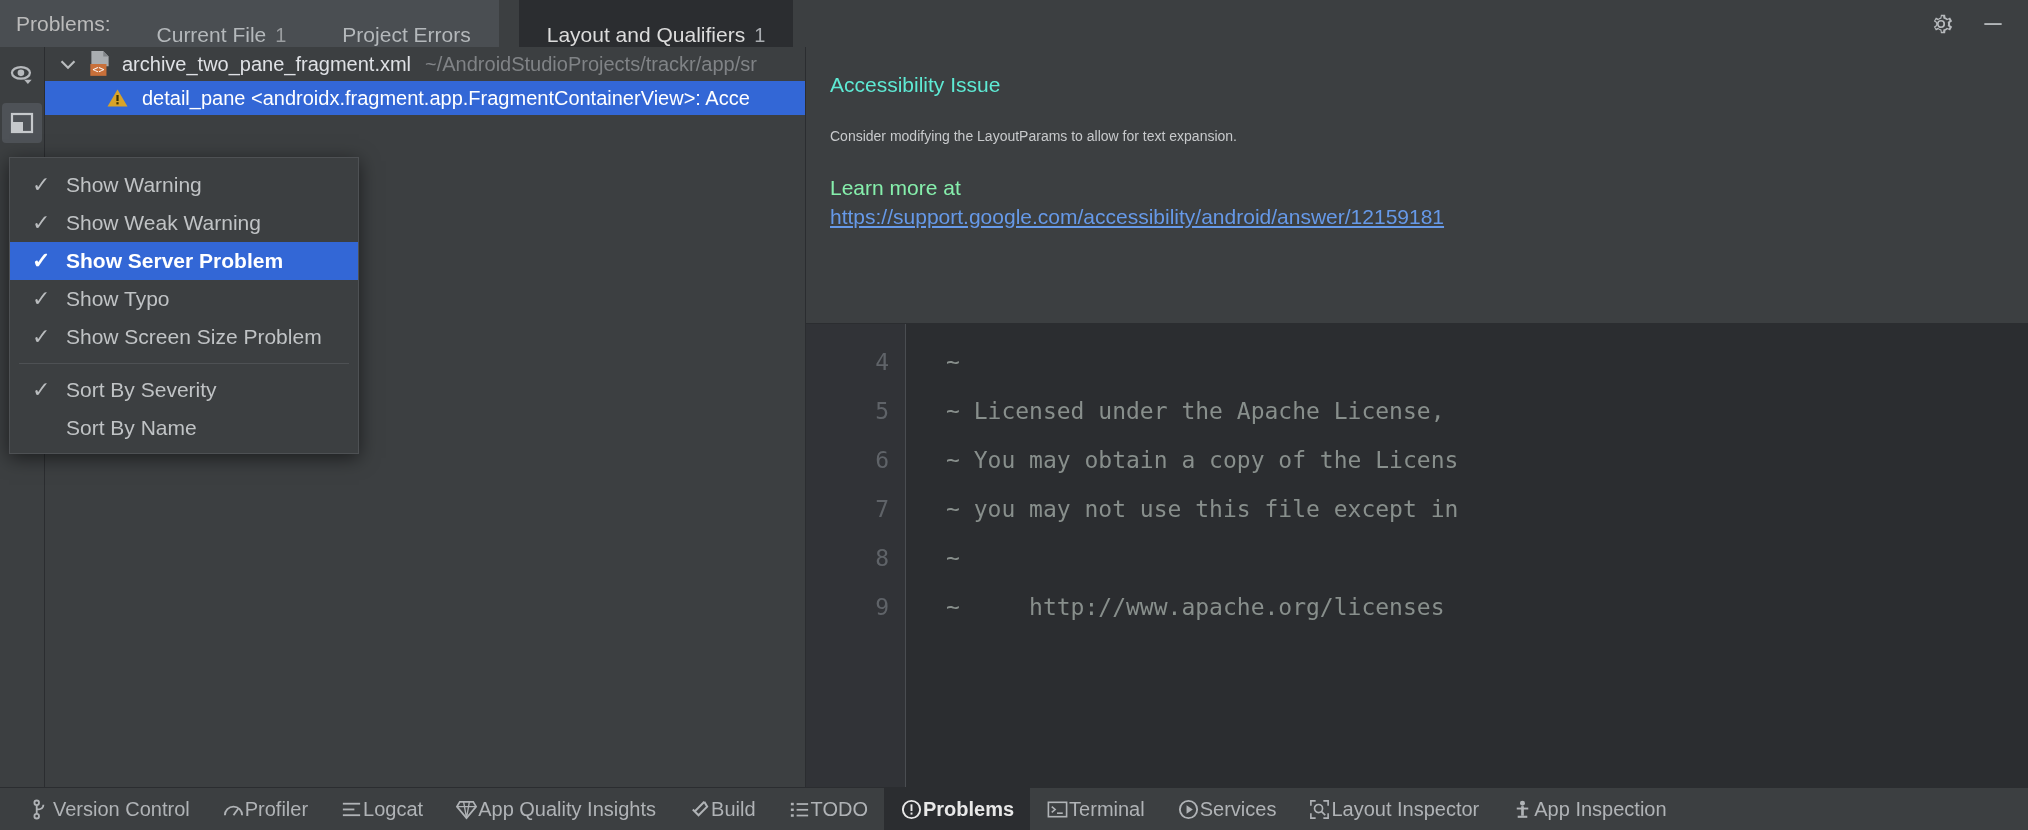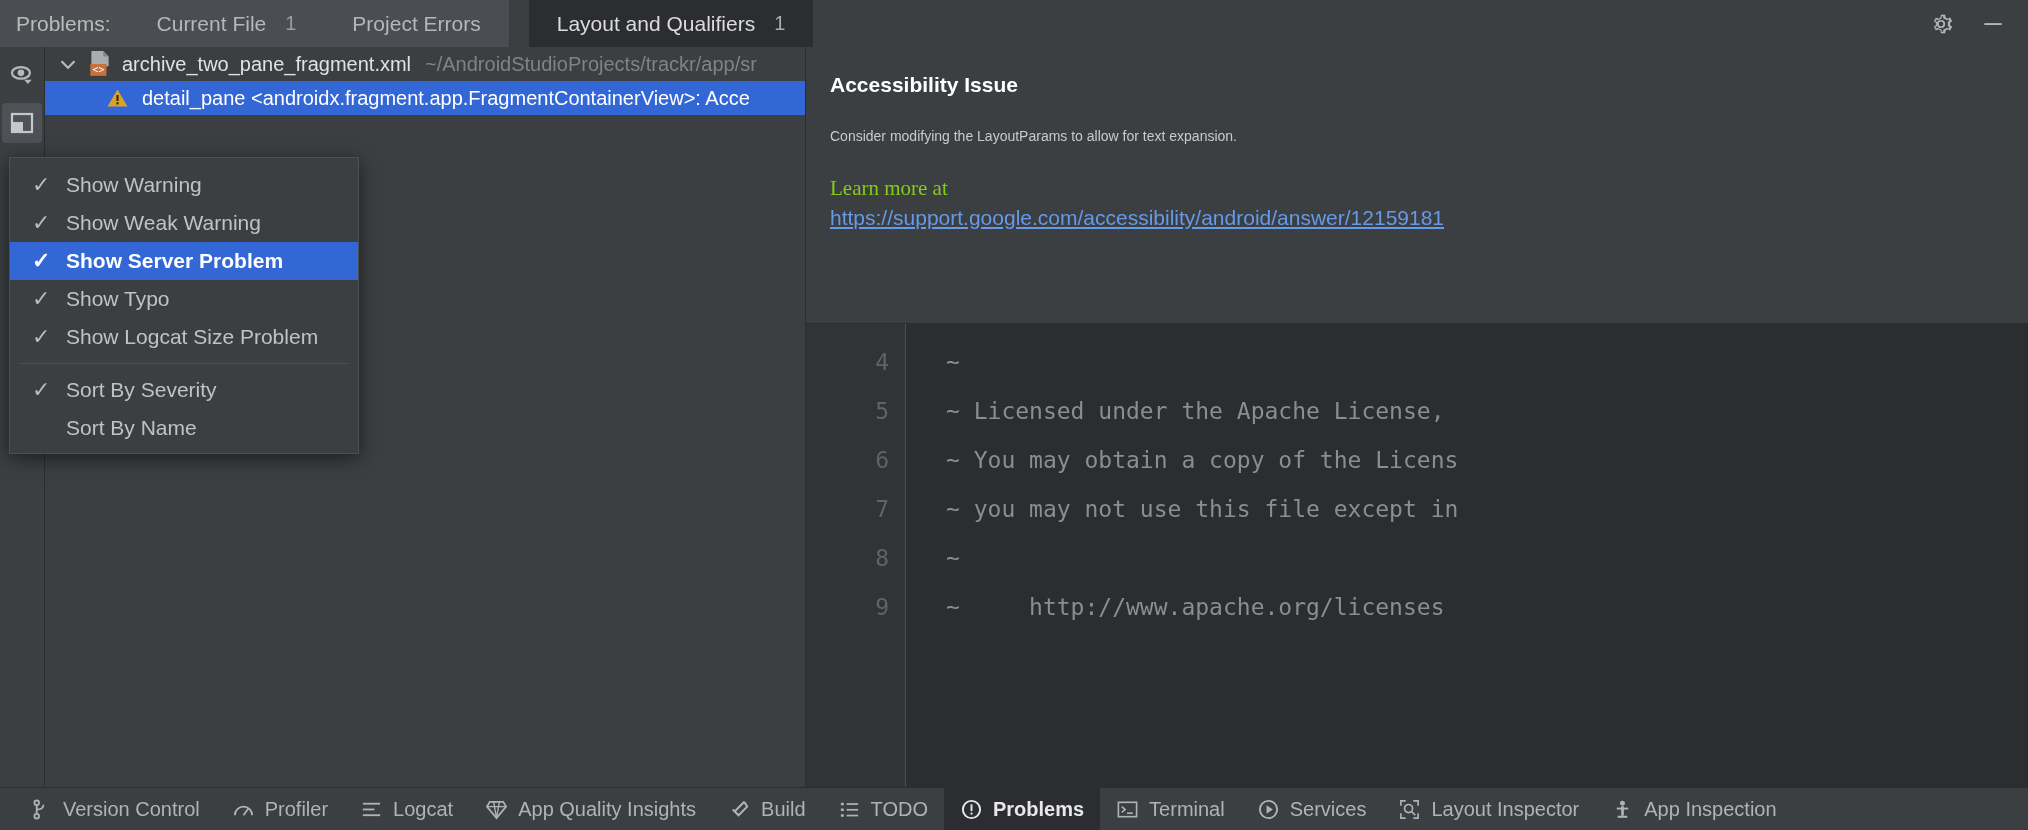--- a/index.html
+++ b/index.html
@@ -25,21 +25,21 @@
     flex: 0 0 47px;
   }
   .tabbar-left { display: flex; align-items: stretch; }
   .tab-title {
     display: flex; align-items: center;
     padding: 0 18px 0 16px;
     font-size: 21px; color: #bbbbbb;
     background: #4a4e52;
   }
   .tab {
-    display: flex; align-items: center; gap: 19px;
+    display: flex; align-items: flex-end; gap: 9px;
     padding: 0 28px;
     font-size: 21px; color: #b4b8bb;
     background: #4a4e52;
     cursor: default;
   }
   .tab.active {
     background: #2b2d30;
     color: #dcdcdc;
     margin-left: 20px;
   }
@@ -108,27 +108,27 @@
     display: flex; flex-direction: column;
     min-width: 0;
     overflow: hidden;
   }
   .desc-area {
     flex: 0 0 276px;
     padding: 26px 24px 0 24px;
     overflow: hidden;
   }
   .desc-title {
-    font-size: 21px; font-weight: bold; color: #ffffff;
+    font-size: 21px; font-weight: normal; color: #5eead4;
     margin-bottom: 30px;
   }
   .desc-body {
     font-size: 14px; color: #c8cacc; line-height: 1.35;
   }
-  .desc-learn { margin-top: 30px; font-size: 21px; color: #84cc16; font-family: Liberation Serif, serif; }
+  .desc-learn { margin-top: 30px; font-size: 21px; color: #86efac; }
   .desc-link {
     display: block; margin-top: 5px;
     font-size: 21px; color: #6699e8; cursor: default;
     word-break: break-all;
   }
 
   
   .code-preview {
     flex: 1 1 auto;
     display: flex;
@@ -193,21 +193,21 @@
 
   
   .statusbar {
     flex: 0 0 42px;
     background: #3c3f41;
     border-top: 1px solid #2b2d30;
     display: flex; align-items: center;
     padding-left: 14px;
   }
   .sb-item {
-    display: flex; align-items: center; gap: 10px;
+    display: flex; align-items: center; 
     height: 42px; padding: 0 16px;
     font-size: 20px; color: #b0b3b6;
     cursor: default; white-space: nowrap;
   }
   .sb-item.active { background: #2b2d30; color: #e8e8e8; font-weight: bold; }
   .sb-ico { width: 23px; height: 23px; display: block; flex: 0 0 23px; }
 </style>
 </head>
 <body>
 
@@ -332,21 +332,21 @@
       <div class="mi highlight">
         <span class="check">✓</span>
         <span class="mlabel">Show Server Problem</span>
       </div>
       <div class="mi">
         <span class="check">✓</span>
         <span class="mlabel">Show Typo</span>
       </div>
       <div class="mi">
         <span class="check">✓</span>
-        <span class="mlabel">Show Logcat Size Problem</span>
+        <span class="mlabel">Show Screen Size Problem</span>
       </div>
       <div class="msep"></div>
       <div class="mi">
         <span class="check">✓</span>
         <span class="mlabel">Sort By Severity</span>
       </div>
       <div class="mi">
         <span class="check"></span>
         <span class="mlabel">Sort By Name</span>
       </div>

